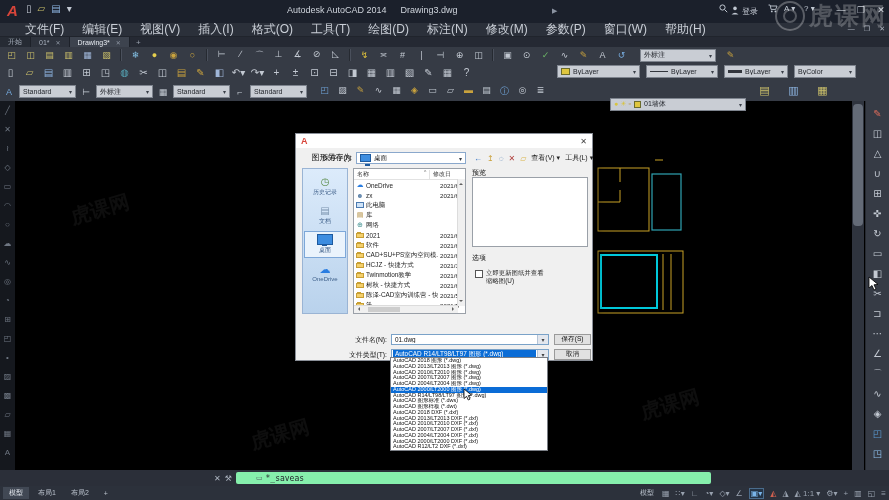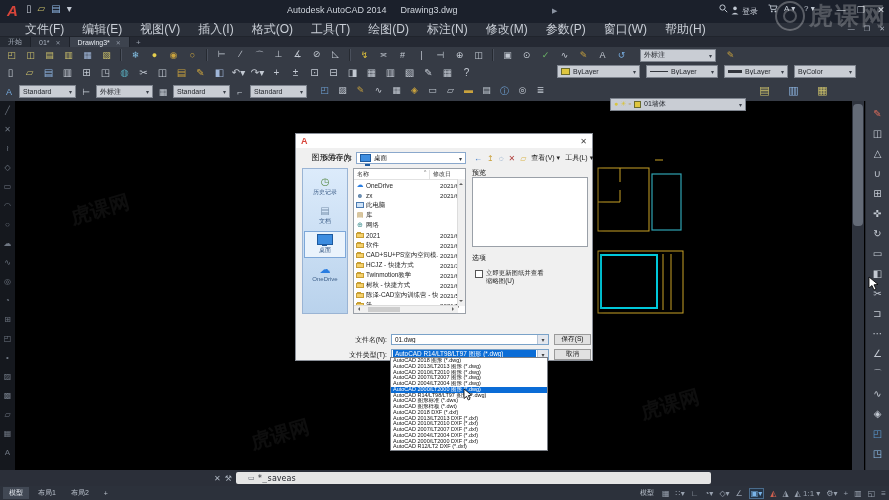--- a/index.html
+++ b/index.html
@@ -131,21 +131,21 @@
                  display:flex;align-items:center;justify-content:center;flex:0 0 auto;}
   .wbtn{width:37px;height:11px;background:#e1e1e1;border:1px solid #9a9a9a;font-size:6.6px;color:#111;
         display:flex;align-items:center;justify-content:center;margin-left:5px;box-sizing:border-box;}
   .ddlist{left:390px;top:357px;width:158px;background:#fff;border:1px solid #7a7e85;z-index:30;box-sizing:border-box;}
   .ddopt{height:5.75px;line-height:5.8px;font-size:5.5px;color:#111;padding-left:2px;white-space:nowrap;overflow:hidden;}
   .ddopt.sel{background:#0a6cd6;color:#fff;}
   
   .cmdrow{left:0;top:470px;width:889px;height:16px;background:#2b2f39;}
   .cmdbar{position:absolute;left:214px;top:2px;width:497px;height:12px;display:flex;align-items:center;gap:4px;}
   .cmdico{color:#aeb6c2;font-size:8px;}
-  .cmdfield{flex:1;height:12px;background:#e5e5e5;border-radius:2px;display:flex;align-items:center;gap:3px;padding-left:12px;}
+  .cmdfield{flex:1;height:12px;background:#86efac;border-radius:2px;display:flex;align-items:center;gap:3px;padding-left:20px;}
   .cmdfield .pref{font-size:7px;color:#555a63;}
   .cmdtext{font-family:"DejaVu Sans Mono",monospace;font-size:8px;color:#24272e;}
   .statusbar{left:0;top:486px;width:889px;height:14px;background:#2c313b;display:flex;align-items:center;}
   .ltab{font-size:7px;color:#b9c0cb;padding:1px 6px;margin-left:3px;}
   .ltab.active{background:#414854;color:#e4e8ee;}
   .sbicons{position:absolute;right:3px;top:0;height:14px;display:flex;align-items:center;gap:6px;color:#98a1ae;}
   .sbi{font-size:8px;white-space:nowrap;}
   .sbi.box{border:1px solid #4a6c8c;background:#243446;padding:0 1px;}
   .sb-model{font-size:7px;color:#b9c0cb;margin-right:2px;}
   

